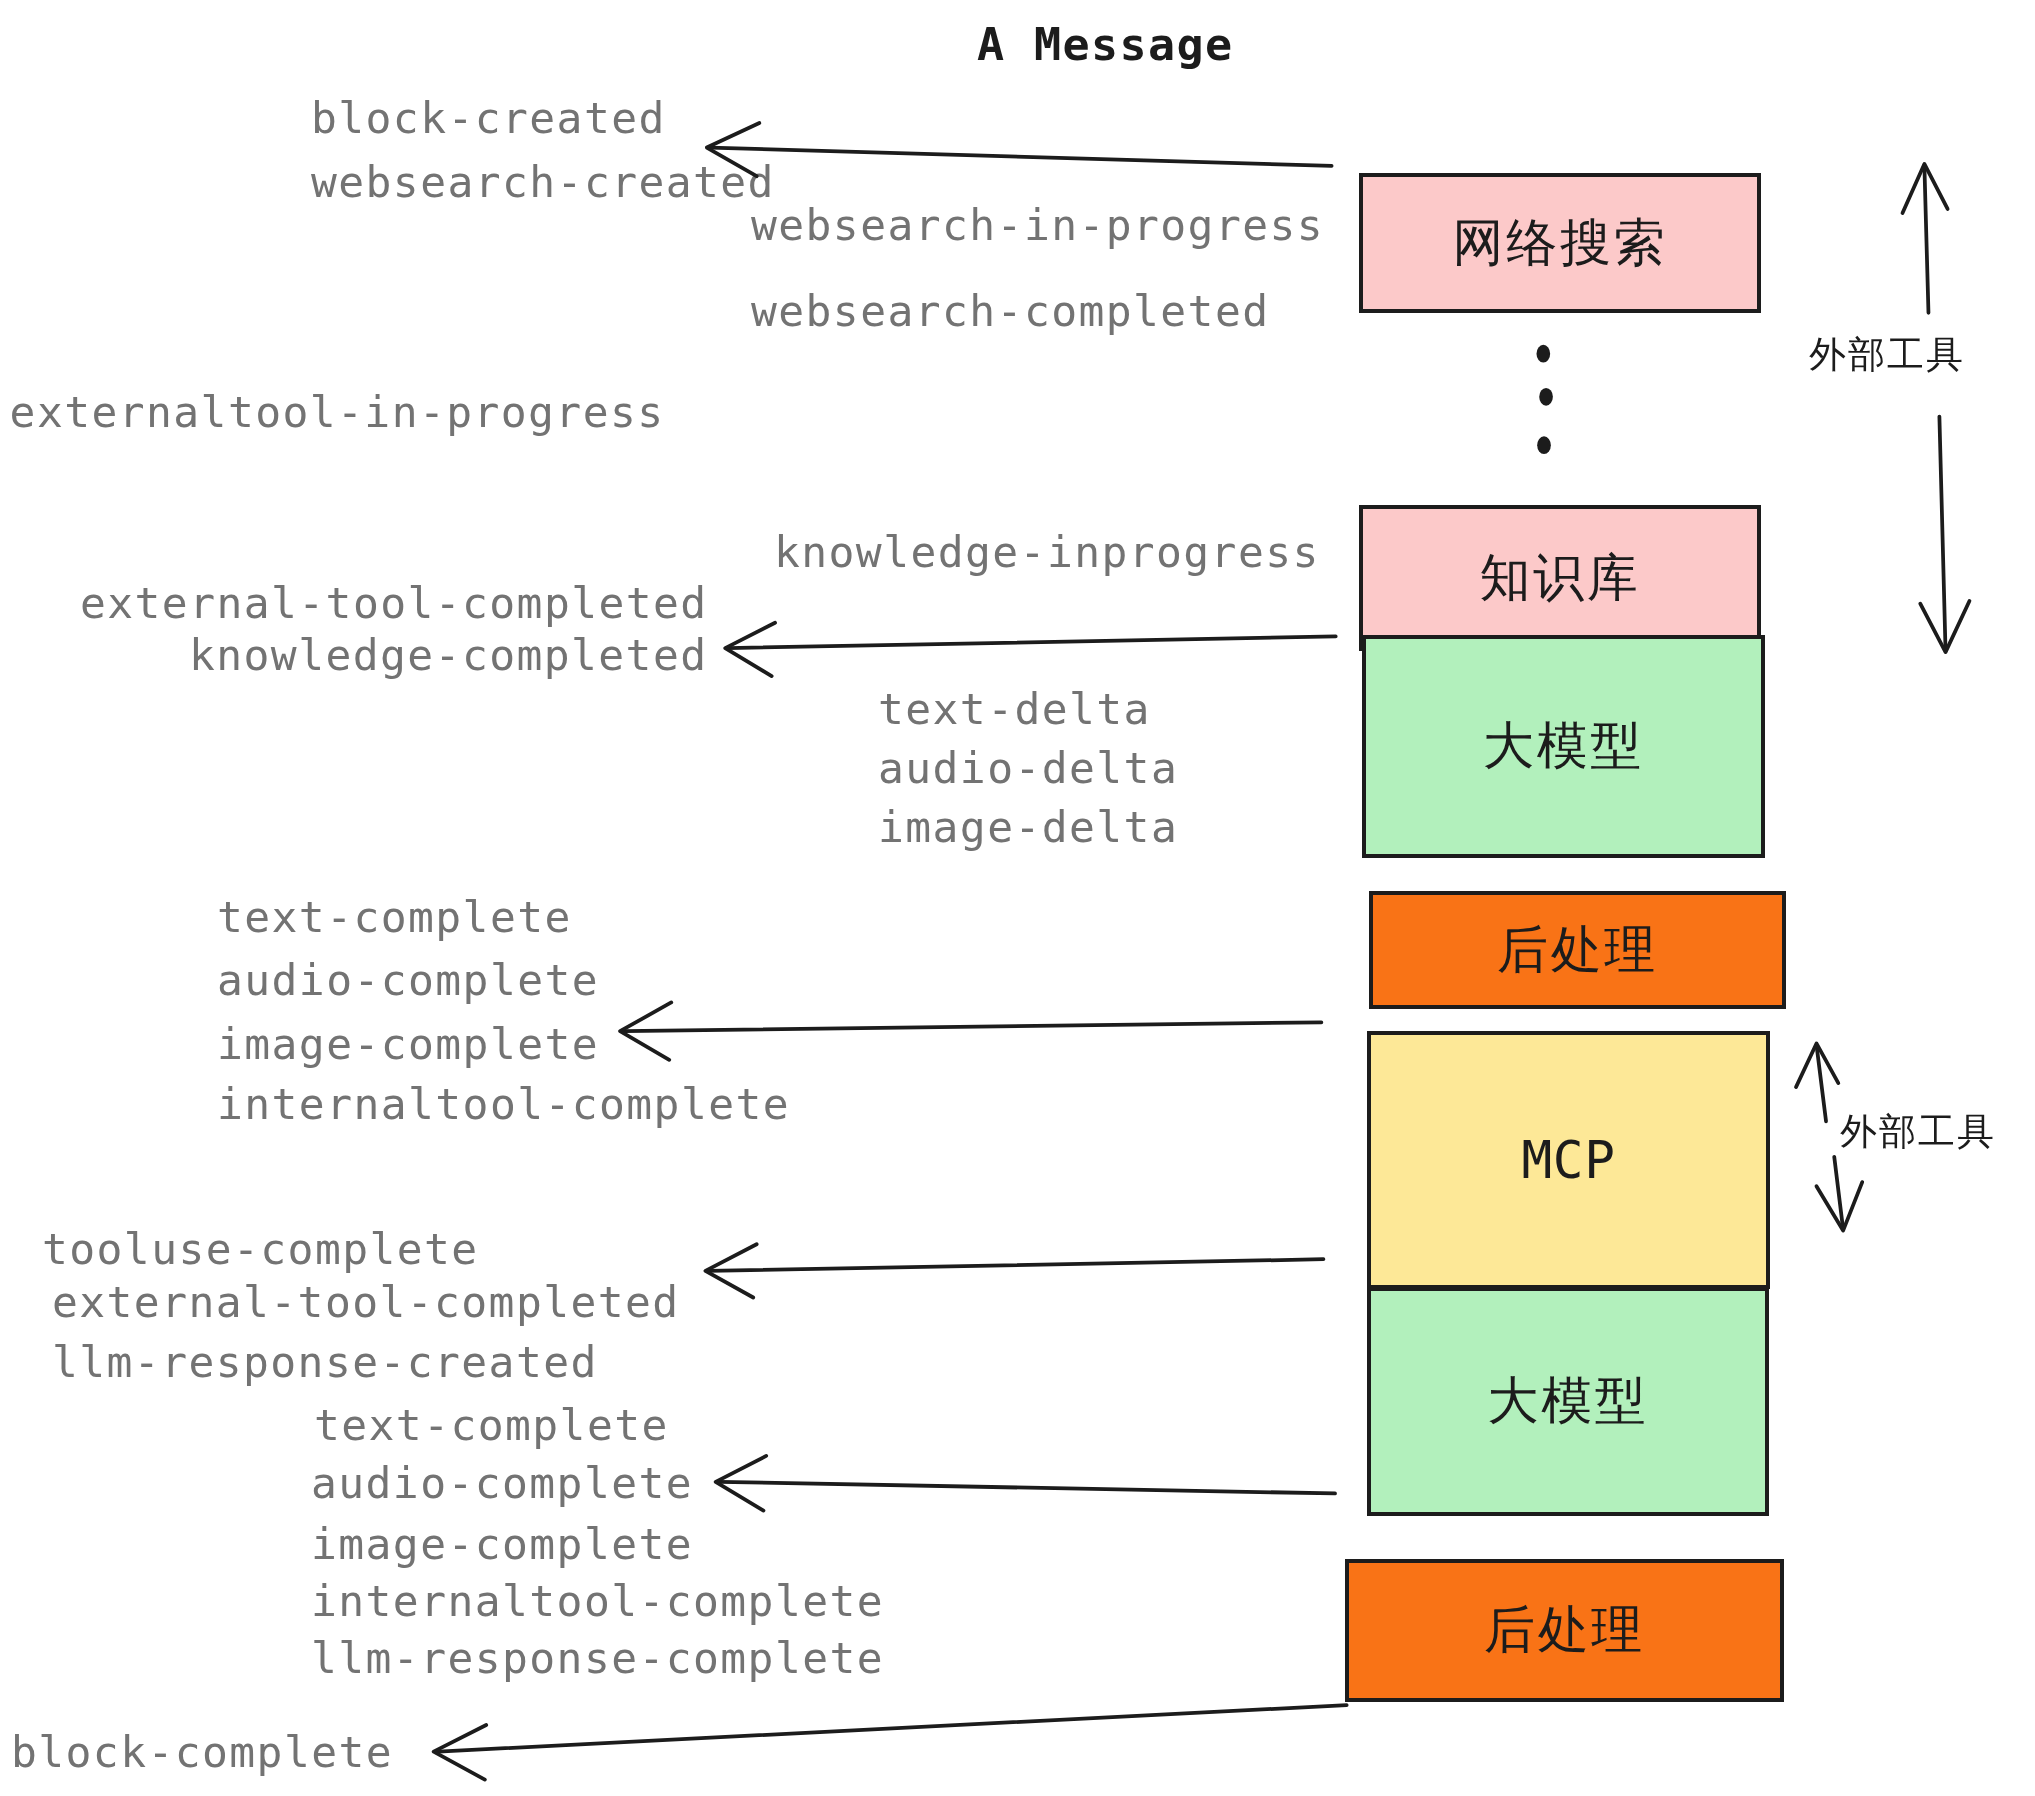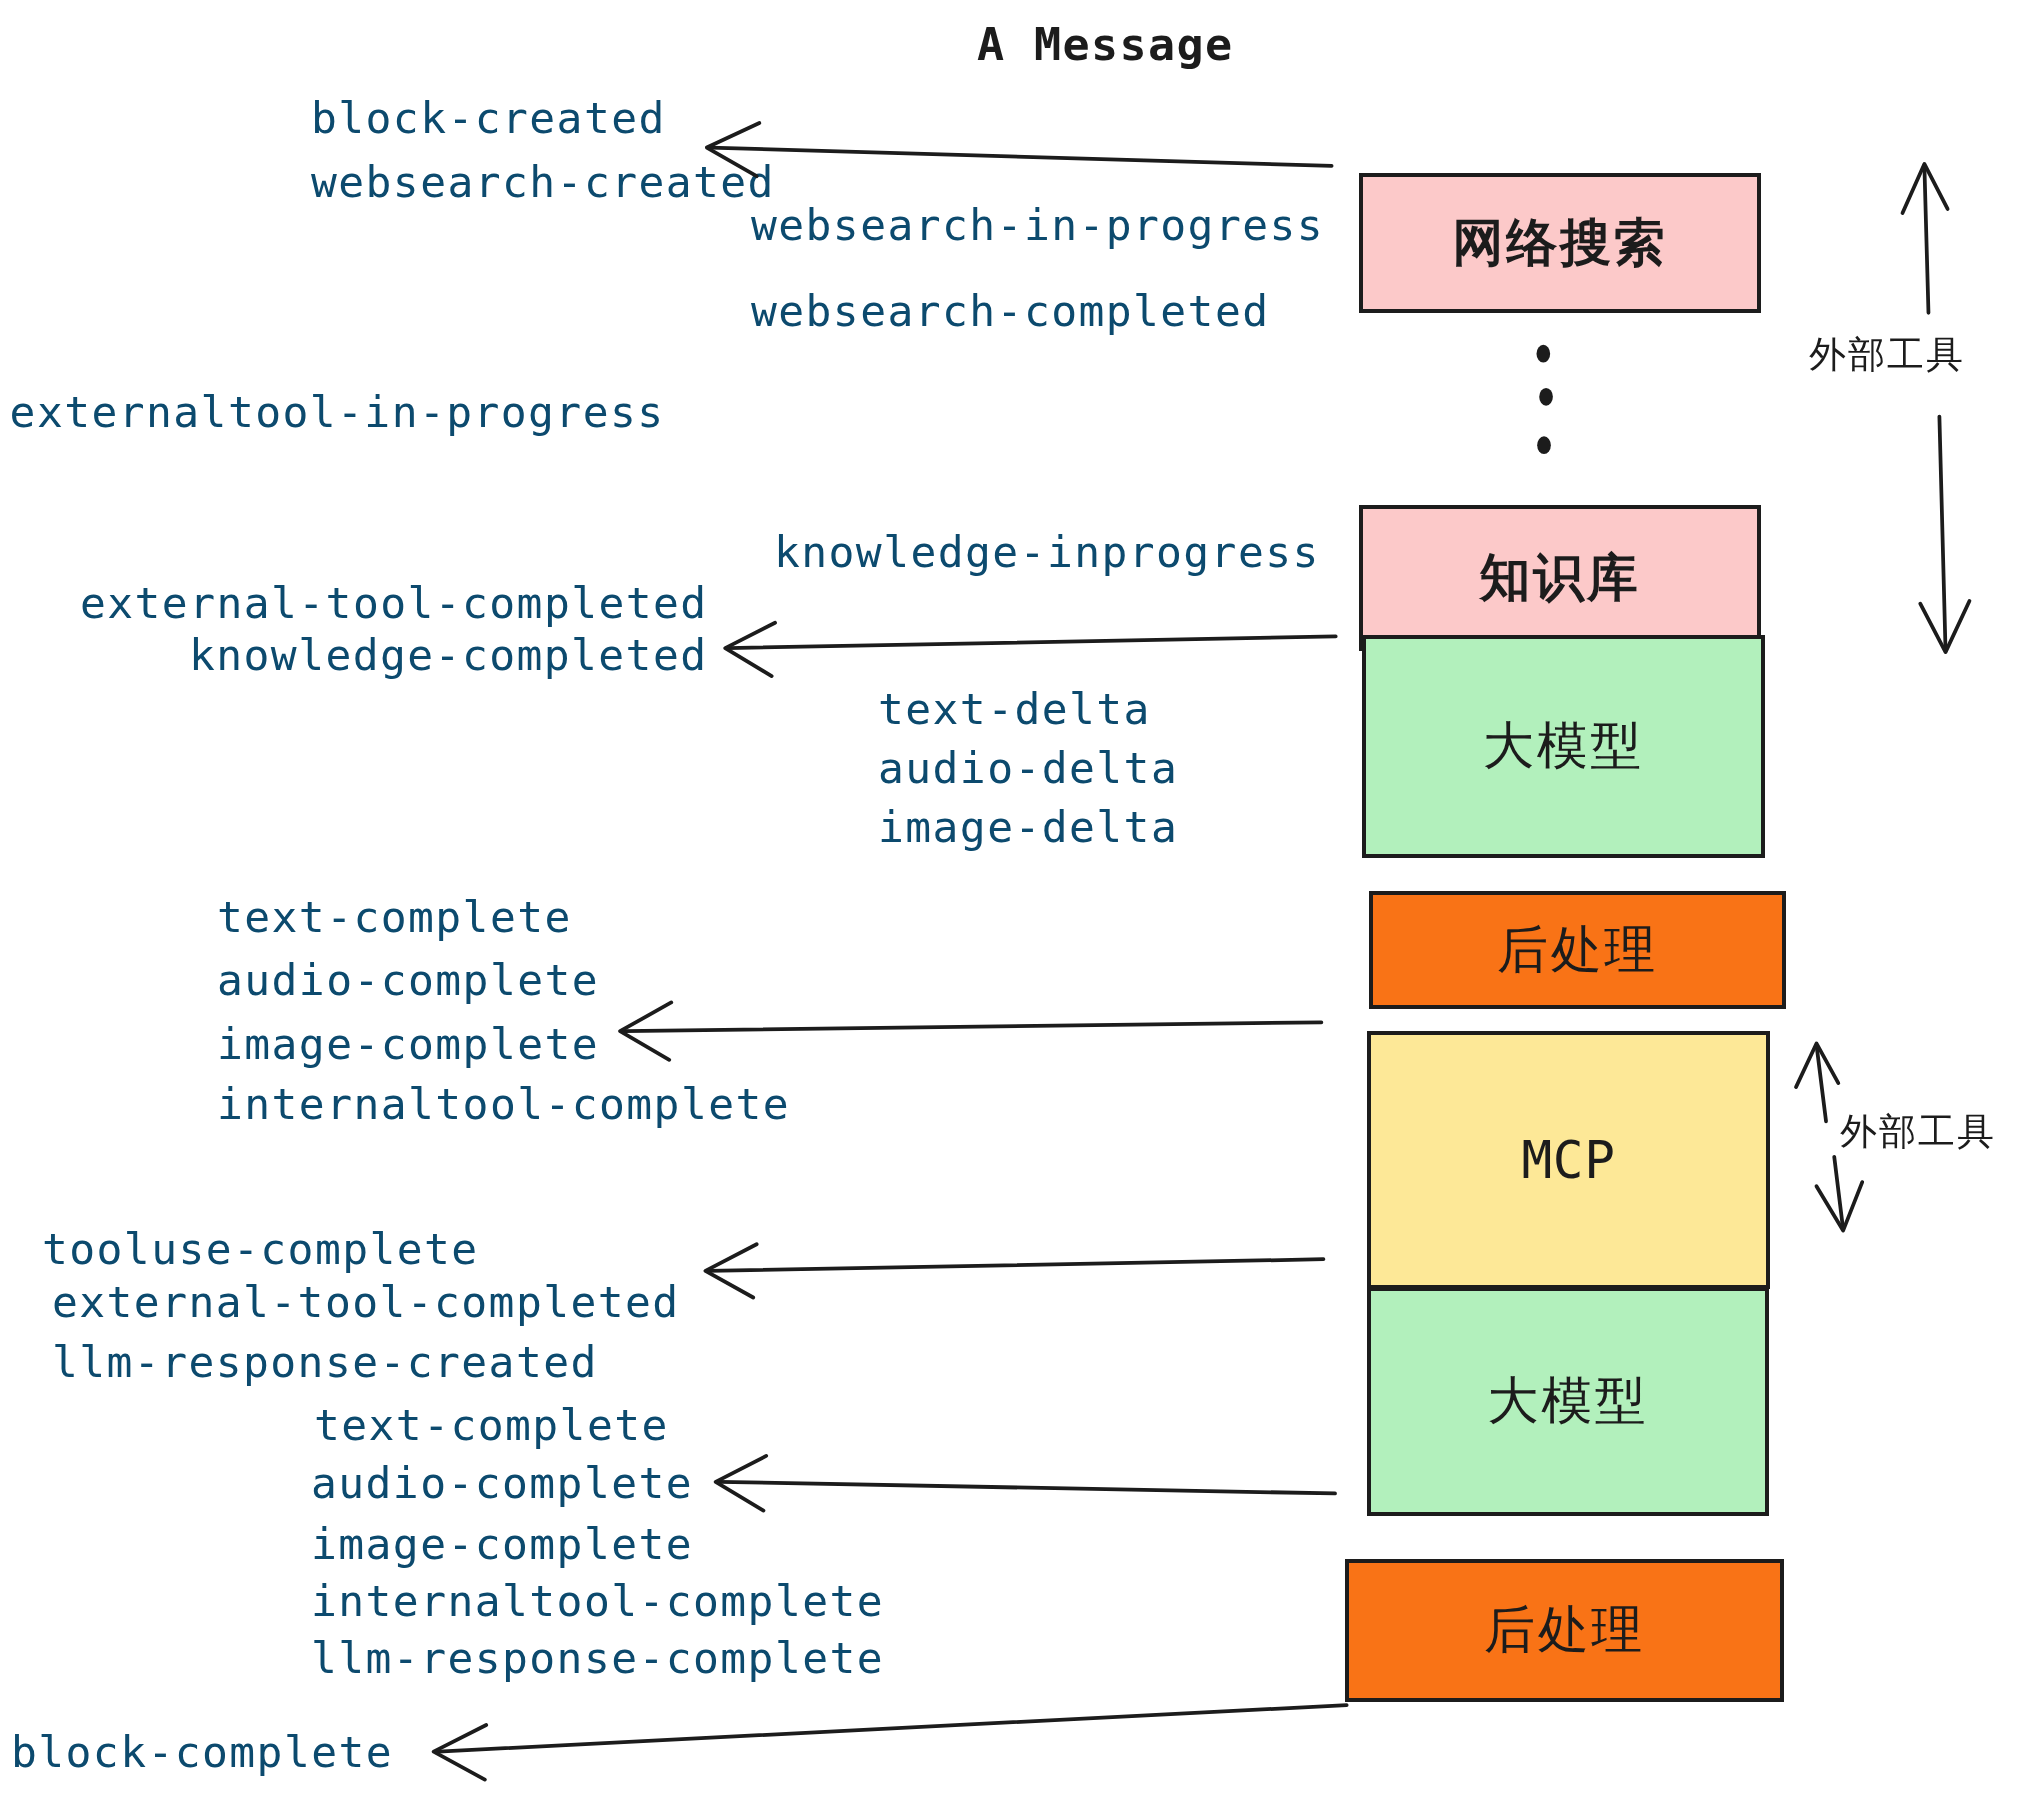--- a/index.html
+++ b/index.html
@@ -1,24 +1,24 @@
 <!DOCTYPE html>
 <html style="font-size:11px"><head>
 <meta charset="utf-8">
 <style>
   html,body{margin:0;padding:0;background:#ffffff;}
   #canvas{position:relative;width:2035px;height:1796px;background:#ffffff;overflow:hidden;
           font-family:"DejaVu Sans Mono", monospace;color:#1c1c1c;}
   .title{position:absolute;font-size:45px;letter-spacing:1.4px;white-space:nowrap;font-weight:bold;}
-  .evt{position:absolute;font-size:43px;letter-spacing:1.4px;line-height:1;white-space:nowrap;color:#0c4a6e;}
+  .evt{position:absolute;font-size:43px;letter-spacing:1.4px;line-height:1;white-space:nowrap;color:#737373;}
   .box{position:absolute;box-sizing:border-box;border:4.1px solid #1c1c1c;
        display:flex;align-items:center;justify-content:center;
        font-family:"DejaVu Sans","Liberation Sans",sans-serif;font-size:51px;letter-spacing:2.7px;
        color:#1c1c1c;}
-  .box.pink{background:#FCC9C9;font-weight:bold;}
+  .box.pink{background:#FCC9C9;}
   .box.green{background:#B2F0BC;}
   .box.yellow{background:#FDE897;}
   .box.white{background:#f97316;}
   .box .mono{font-family:"DejaVu Sans Mono",monospace;letter-spacing:0.7px;}
   .cjk{position:absolute;font-family:"DejaVu Sans","Liberation Sans",sans-serif;
        font-size:37px;letter-spacing:2px;line-height:1;white-space:nowrap;}
   svg.overlay{position:absolute;left:0;top:0;pointer-events:none;}
   svg.overlay path{fill:none;stroke:#1c1c1c;stroke-width:5.5;stroke-linecap:round;stroke-linejoin:round;}
   svg.overlay ellipse{fill:#1c1c1c;stroke:none;}
 </style>

